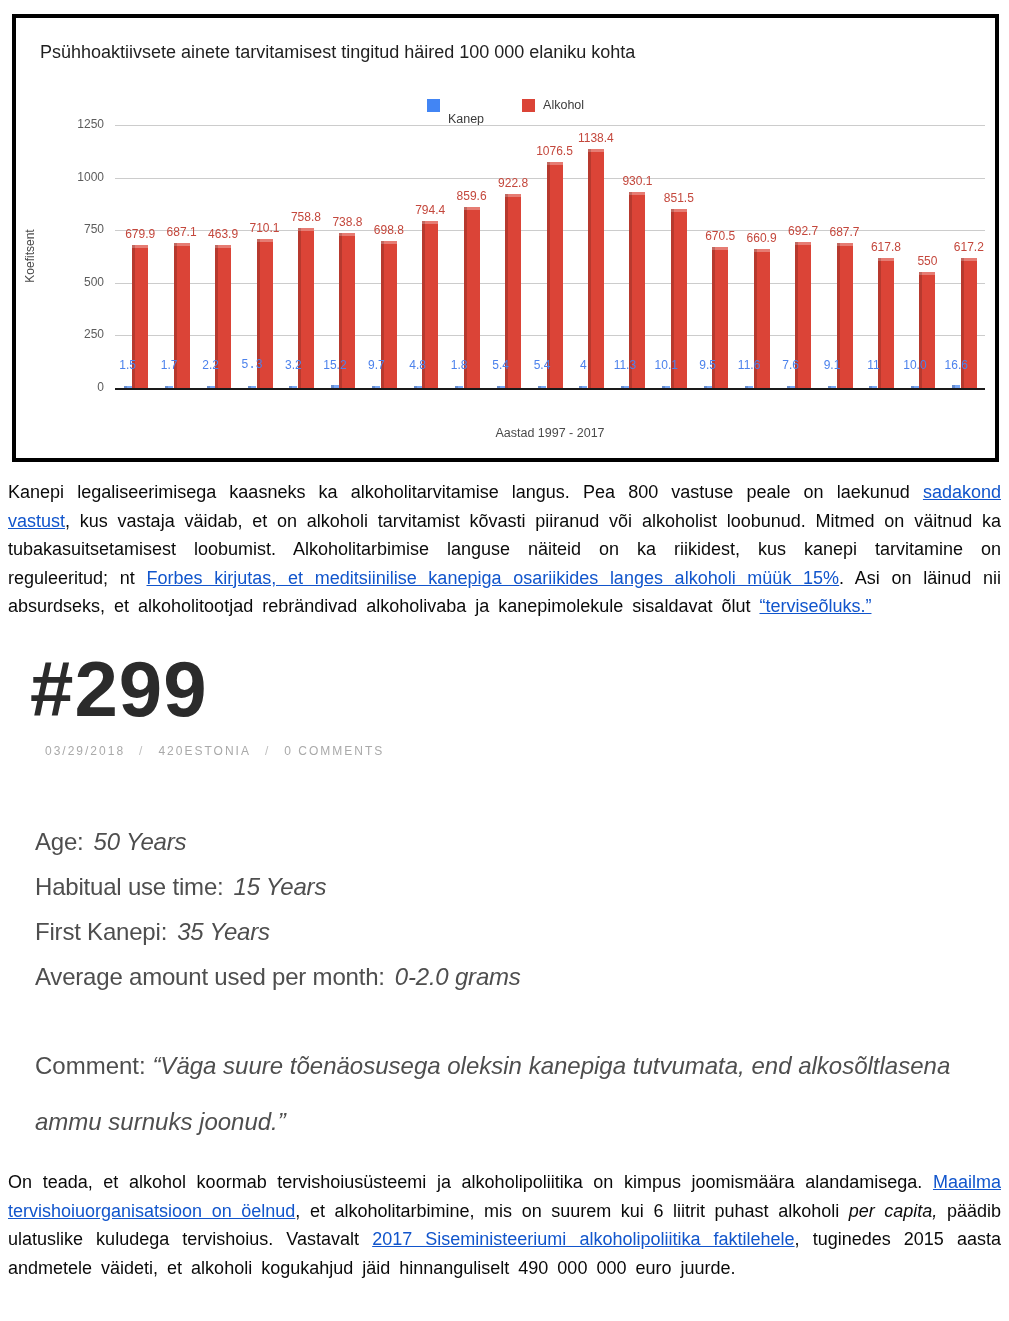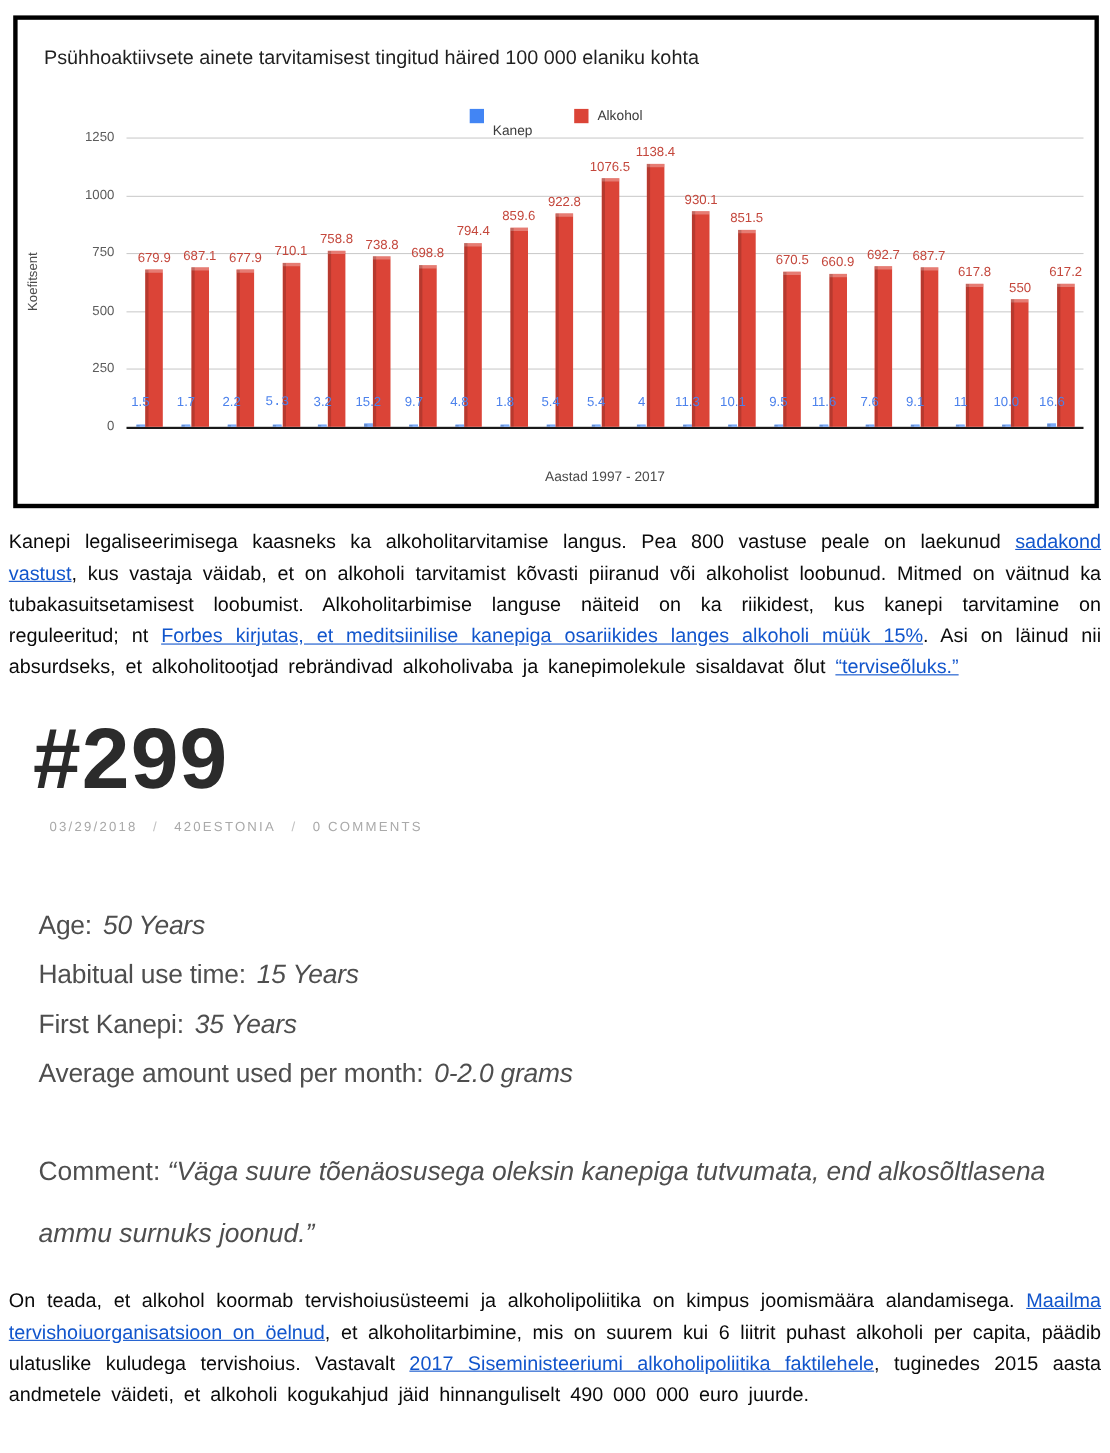--- a/index.html
+++ b/index.html
@@ -28,21 +28,21 @@
           transform:translate(-50%,-50%) rotate(-90deg);transform-origin:center;white-space:nowrap;}
   .xlabel{position:absolute;left:534px;top:408px;transform:translateX(-50%);
           font-size:12.5px;color:#4a4a4a;white-space:nowrap;}
 
   
   .para{position:absolute;left:8px;width:993px;font-size:18px;line-height:28.5px;
         text-align:justify;word-spacing:4px;color:#0a0a0a;}
   .para-1{top:478px;}
   .para-2{top:1168px;}
   .inline-link{color:#1155cc;text-decoration:underline;cursor:pointer;}
-  .italic{}
+  .italic{font-style:italic;}
 
   
   .post-title{position:absolute;left:30px;top:650px;font-size:78px;line-height:1;
               font-weight:800;color:#2b2b2b;letter-spacing:1px;}
   .post-meta{position:absolute;left:45px;top:744px;font-size:12px;color:#a9a9a9;
              letter-spacing:2px;}
   .post-meta .sep{margin:0 14px;color:#c0c0c0;}
 
   
   .stats{position:absolute;left:35px;top:828px;font-size:24px;color:#4e4e4e;
@@ -81,21 +81,21 @@
         <div class="bar" style="left: 8.7px; width: 8px; height: 2px; background: rgb(66, 133, 244);"></div>
         <div class="bar" style="left: 17.2px; width: 16px; height: 143.1px; background: rgb(219, 68, 55);"></div>
         <div class="vlabel red" style="left: 25.2px; bottom: 147.1px;">679.9</div>
         <div class="vlabel blue" style="left: 12.7px; bottom: 16px;">1.5</div>
         <div class="bar" style="left: 50.1px; width: 8px; height: 2px; background: rgb(66, 133, 244);"></div>
         <div class="bar" style="left: 58.6px; width: 16px; height: 144.6px; background: rgb(219, 68, 55);"></div>
         <div class="vlabel red" style="left: 66.6px; bottom: 148.6px;">687.1</div>
         <div class="vlabel blue" style="left: 54.1px; bottom: 16px; margin-top: 35px;">1.7</div>
         <div class="bar" style="left: 91.6px; width: 8px; height: 2px; background: rgb(66, 133, 244);"></div>
         <div class="bar" style="left: 100.1px; width: 16px; height: 142.6px; background: rgb(219, 68, 55);"></div>
-        <div class="vlabel red" style="left: 108.1px; bottom: 146.6px;">677.9</div>
+        <div class="vlabel red" style="left: 108.1px; bottom: 146.6px;">463.9</div>
         <div class="vlabel blue" style="left: 95.6px; bottom: 16px;">2.2</div>
         <div class="bar" style="left: 133px; width: 8px; height: 2px; background: rgb(66, 133, 244);"></div>
         <div class="bar" style="left: 141.5px; width: 16px; height: 149.4px; background: rgb(219, 68, 55);"></div>
         <div class="vlabel red" style="left: 149.5px; bottom: 153.4px;">710.1</div>
         <div class="vlabel blue" style="left: 137px; bottom: 16px; font-family: Liberation Mono, monospace;">5.3</div>
         <div class="bar" style="left: 174.4px; width: 8px; height: 2px; background: rgb(66, 133, 244);"></div>
         <div class="bar" style="left: 182.9px; width: 16px; height: 159.7px; background: rgb(219, 68, 55);"></div>
         <div class="vlabel red" style="left: 190.9px; bottom: 163.7px;">758.8</div>
         <div class="vlabel blue" style="left: 178.4px; bottom: 16px;">3.2</div>
         <div class="bar" style="left: 215.9px; width: 8px; height: 3.2px; background: rgb(66, 133, 244);"></div>

